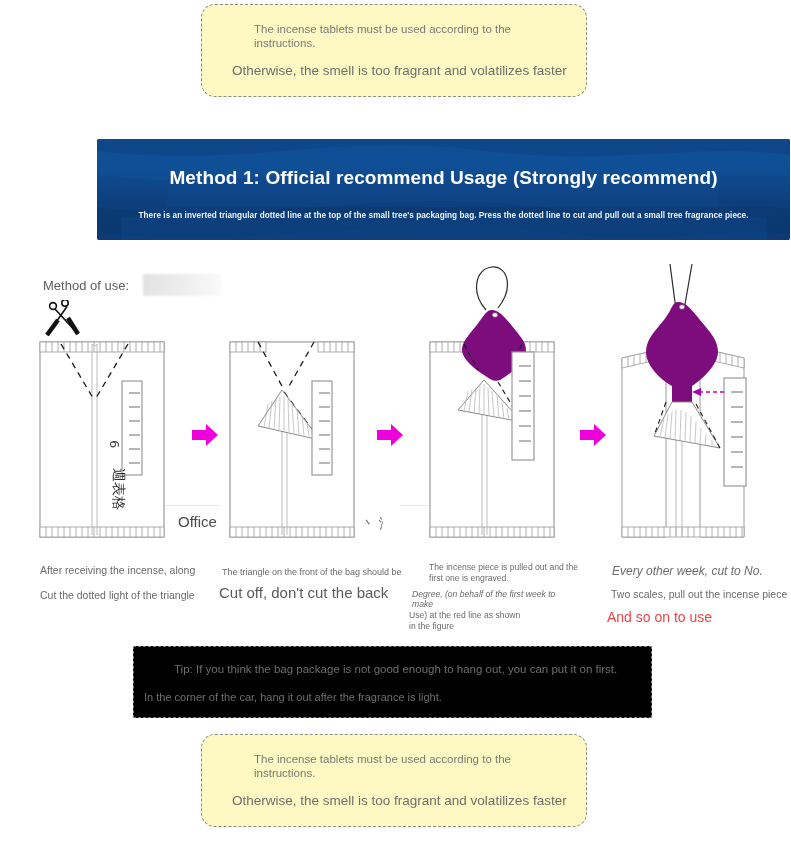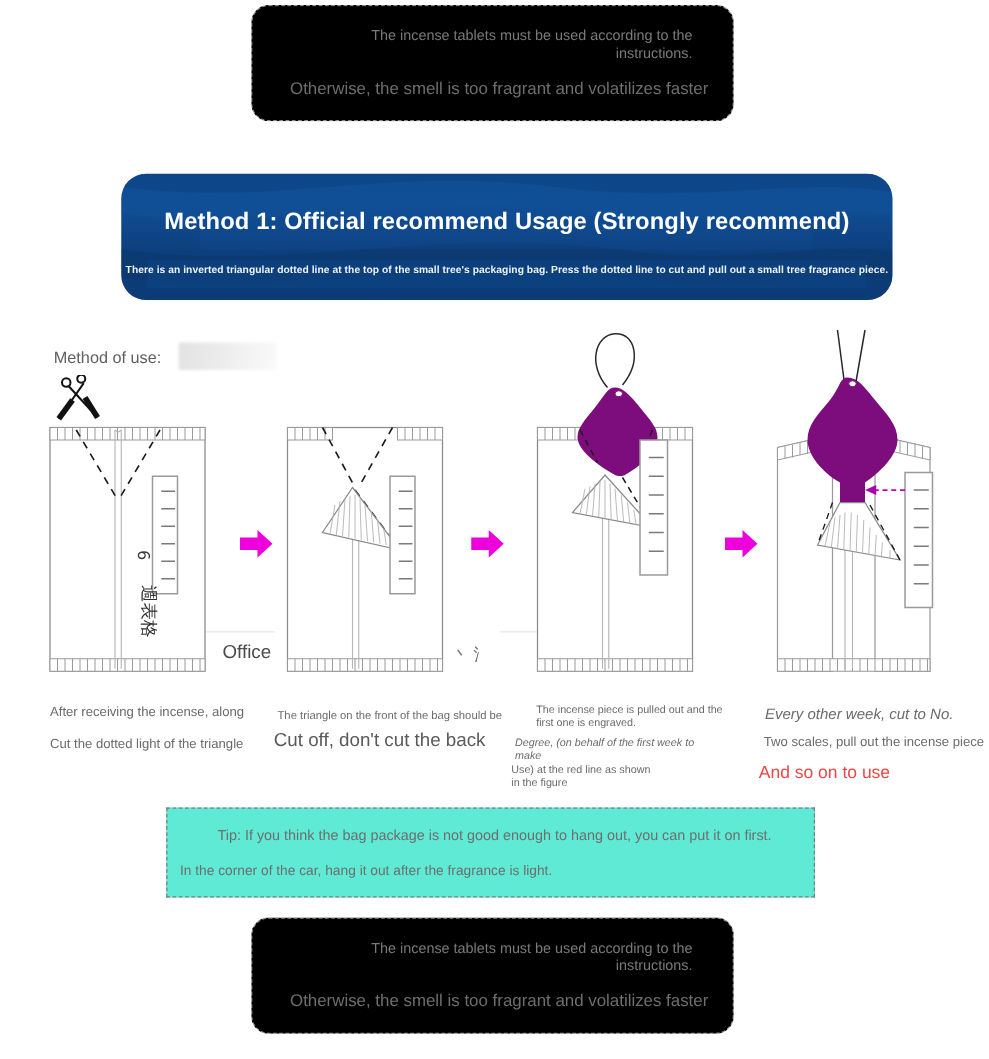--- a/index.html
+++ b/index.html
@@ -11,23 +11,22 @@
     position:relative;
     overflow:hidden;
   }
   .page{position:relative;width:791px;height:847px;}
 
   
   .notice{
     position:absolute;
     border:1px dashed #8c8c8c;
     border-radius:14px;
-    background:#000000;
+    background:#fef9c3;
     box-sizing:border-box;
-    text-align:right;
   }
   .notice .l1{
     position:absolute;
     left:52px;top:17px;
     width:300px;
     font-size:11.5px;
     line-height:14px;
     color:#7a7a7a;
   }
   .notice .l2{
@@ -36,25 +35,24 @@
     font-size:13.5px;
     line-height:16px;
     color:#6e6e6e;
     white-space:nowrap;
   }
   #notice-top{left:201px;top:4px;width:386px;height:93px;}
   #notice-bottom{left:201px;top:734px;width:386px;height:93px;}
 
   
   .banner{
-    position:absolute;left:97px;top:139px;width:591px;height:101px;
-    border-radius:20px;
+    position:absolute;left:97px;top:139px;width:693px;height:101px;
+    border-radius:2px;
     overflow:hidden;
     background:linear-gradient(180deg,#0f4a8f 0%,#104d93 28%,#0d3f7d 62%,#0c3a74 100%);
-    padding-left:26px;
   }
   .banner .waves{position:absolute;inset:0;}
   .banner-title{
     position:absolute;left:0;right:0;top:28px;
     text-align:center;
     color:#ffffff;
     font-size:19px;
     font-weight:bold;
     letter-spacing:.1px;
   }
@@ -94,21 +92,21 @@
     position:absolute;left:178px;top:513px;
     font-size:15px;color:#4a4a4a;
   }
   .faint-line{position:absolute;background:#e8e8e8;height:1px;}
   .scribble{position:absolute;color:#707070;font-size:13px;}
 
   
   #tip-box{
     position:absolute;left:133px;top:646px;width:519px;height:72px;
     border:1px dashed #7d7d7d;
-    background:#5eead4;
+    background:#000000;
     box-sizing:border-box;
     text-align:center;
   }
   #tip-box .t1{
     position:absolute;left:40px;top:16px;
     font-size:11.5px;color:#6e6e6e;white-space:nowrap;
   }
   #tip-box .t2{
     position:absolute;left:10px;top:44px;
     font-size:11px;color:#6e6e6e;white-space:nowrap;

